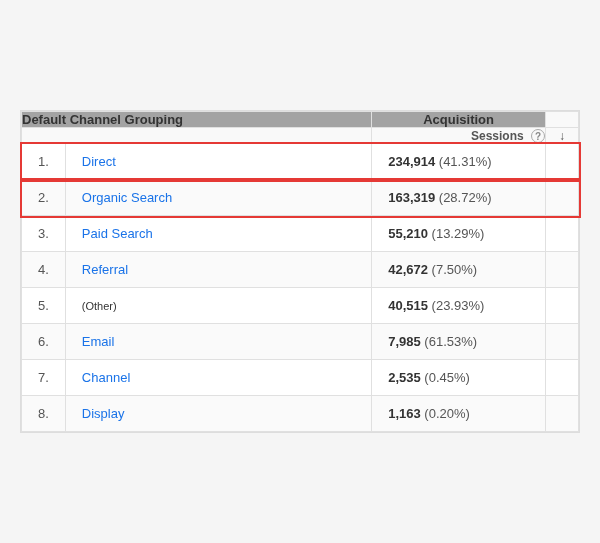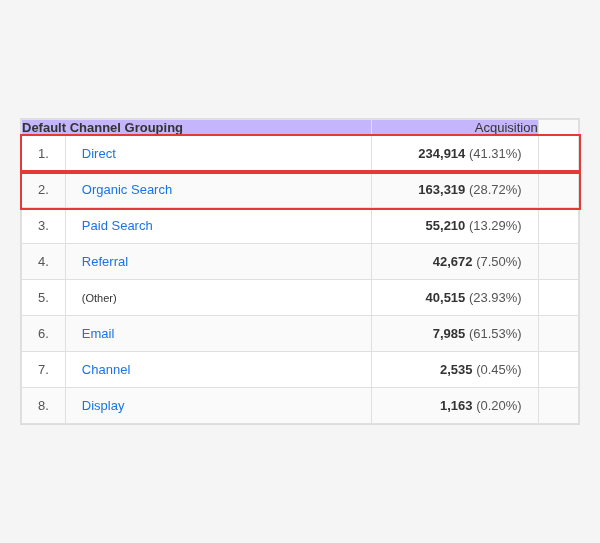--- a/index.html
+++ b/index.html
@@ -29,37 +29,37 @@
       border-collapse: collapse;
     }
 
     .table th, .table td {
       border: 1px solid #e0e0e0;
       padding: 0;
     }
 
     
     .header-row-1 th {
-      background: #c4b5fd;
+      background: #a3a3a3;
     }
 
     .th-channel {
       width: 55%;
       padding: 12px 16px;
       font-weight: bold;
       font-size: 13px;
       color: #333;
       text-align: left;
       vertical-align: middle;
       border-right: 1px solid #ddd;
     }
 
     .th-acquisition {
-      text-align: right;
-      font-weight: normal;
+      text-align: center;
+      font-weight: bold;
       font-size: 13px;
       color: #333;
       padding: 10px 16px;
       background: #f9f9f9;
       margin-top: 46px;
     }
 
     
     .header-row-2 th {
       background: #f9f9f9;
@@ -126,21 +126,21 @@
       text-decoration: none;
       font-size: 13px;
     }
 
     .channel-name-plain {
       color: #333;
       font-size: 11px;
     }
 
     .value-cell {
-      text-align: right;
+      text-align: left;
       color: #333;
       font-size: 13px;
     }
 
     .value-bold {
       font-weight: bold;
     }
 
     .value-pct {
       color: #555;
@@ -186,20 +186,30 @@
       <tr class="header-row-1">
         <th class="th-channel" colspan="2">
           <span>Default Channel Grouping</span>
         </th>
         <th class="th-acquisition">
           <span>Acquisition</span>
         </th>
         <th style="background:#f9f9f9; border-left:none;"></th>
       </tr>
 
+      <tr class="header-row-2">
+        <th class="empty-left" colspan="2"></th>
+        <th class="th-sessions">
+          <span>Sessions</span>
+          <span class="sessions-help">?</span>
+        </th>
+        <th class="th-sort">
+          <span class="sort-arrow">↓</span>
+        </th>
+      </tr>
     </thead>
     <tbody>
 
 
     <tr class="data-row highlight-box">
           <td class="rank-cell">1.</td>
           <td class="channel-cell"><a href="#" class="channel-link">Direct</a></td>
           <td class="value-cell"><span class="value-bold">234,914</span> <span class="value-pct">(41.31%)</span></td>
           <td></td>
         </tr>

